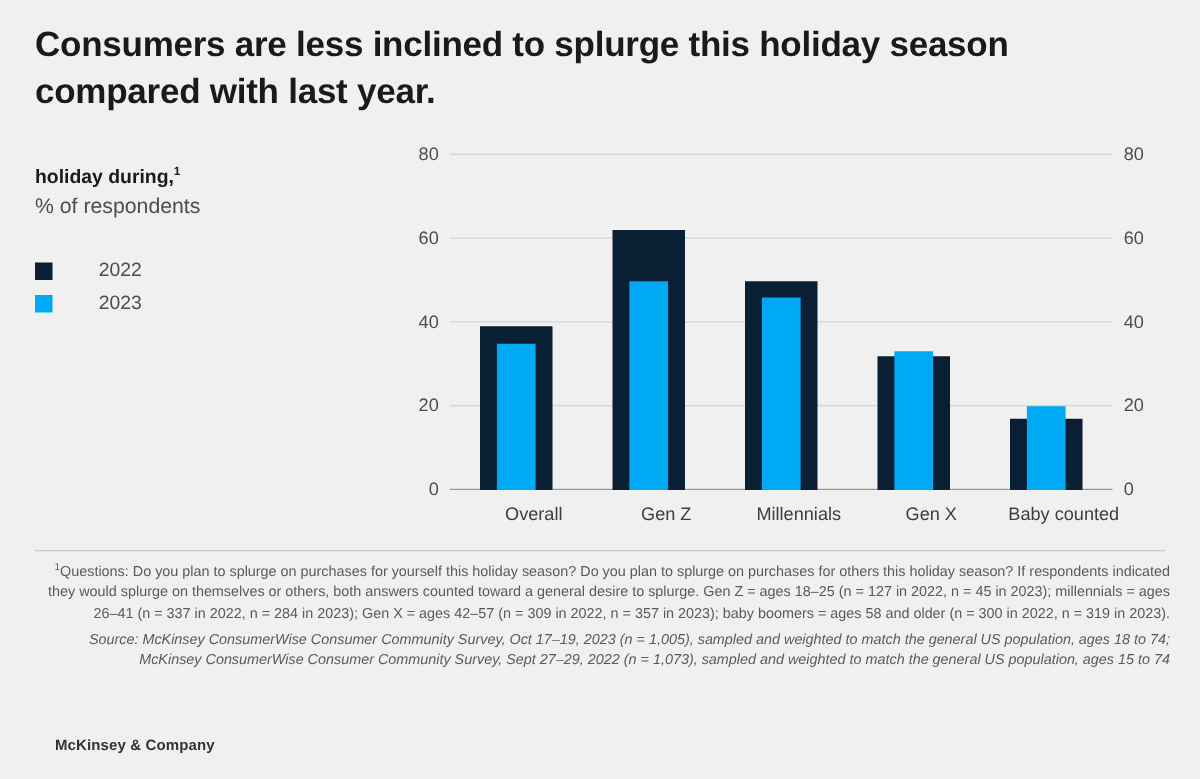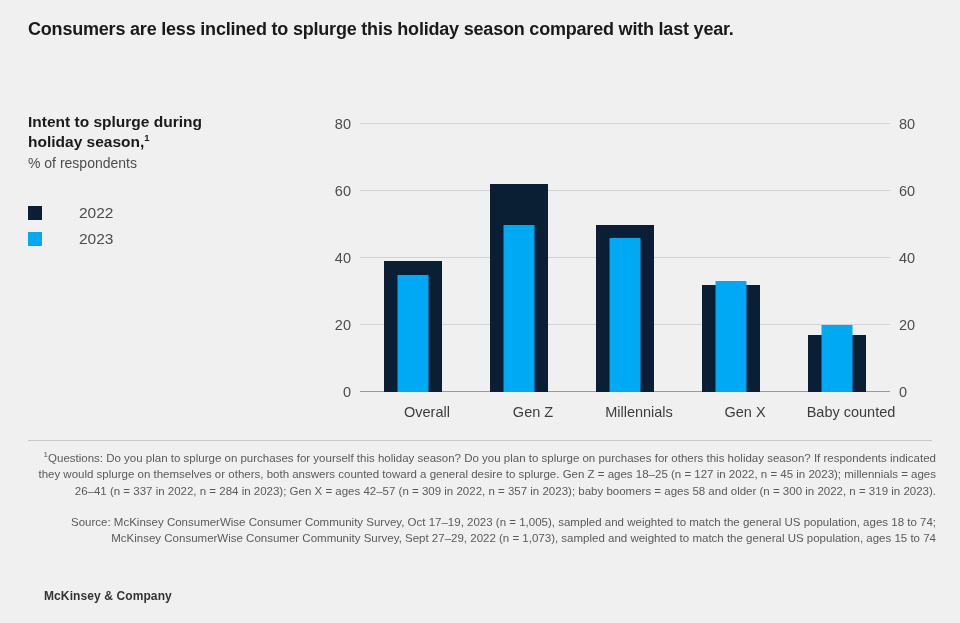--- a/index.html
+++ b/index.html
@@ -15,21 +15,21 @@
     overflow: hidden;
     position: relative;
   }
 
   
   #title {
     position: absolute;
     left: 28px;
     top: 18px;
     width: 900px;
-    font-size: 18px;
+    font-size: 28px;
     font-weight: bold;
     line-height: 1.32;
     color: #1a1a1a;
     letter-spacing: -0.2px;
   }
 
   
   #left-block {
     position: absolute;
     left: 28px;
@@ -42,21 +42,21 @@
     line-height: 1.3;
     color: #1a1a1a;
   }
   #subtitle sup {
     font-size: 9.5px;
     font-weight: bold;
     vertical-align: super;
     line-height: 0;
   }
   #subunit {
-    font-size: 14px;
+    font-size: 17px;
     font-weight: normal;
     line-height: 1.3;
     color: #4d4d4d;
     margin-top: 2px;
   }
   #legend {
     margin-top: 28px;
   }
   .legend-row {
     display: flex;
@@ -159,43 +159,44 @@
     line-height: 1.42;
     color: #5a5a5a;
     text-align: right;
   }
   #notes sup {
     font-size: 8px;
     vertical-align: super;
     line-height: 0;
   }
   #footnote-source {
-    margin-top: 15px;
+    margin-top: 5px;
+    font-style: italic;
   }
 
   #brand {
     position: absolute;
     left: 28px;
     top: 589px;
     font-size: 12px;
     font-weight: bold;
     color: #333333;
     letter-spacing: 0.1px;
     padding-left: 16px;
   }
 </style>
 </head>
 <body>
 
 <div id="title">Consumers are less inclined to splurge this holiday season compared with last year.</div>
 
 <div id="left-block">
   <div id="subtitle">
-    <span>Intent to splurge during</span><br>
-    <span>holiday season,</span><sup>1</sup>
+    <br>
+    <span>holiday during,</span><sup>1</sup>
   </div>
   <div id="subunit">% of respondents</div>
 
   <div id="legend">
     <div class="legend-row">
       <span class="legend-swatch" style="background:#0a1f33"></span>
       <span class="legend-label">2022</span>
     </div>
     <div class="legend-row">
       <span class="legend-swatch" style="background:#00a9f4"></span>

